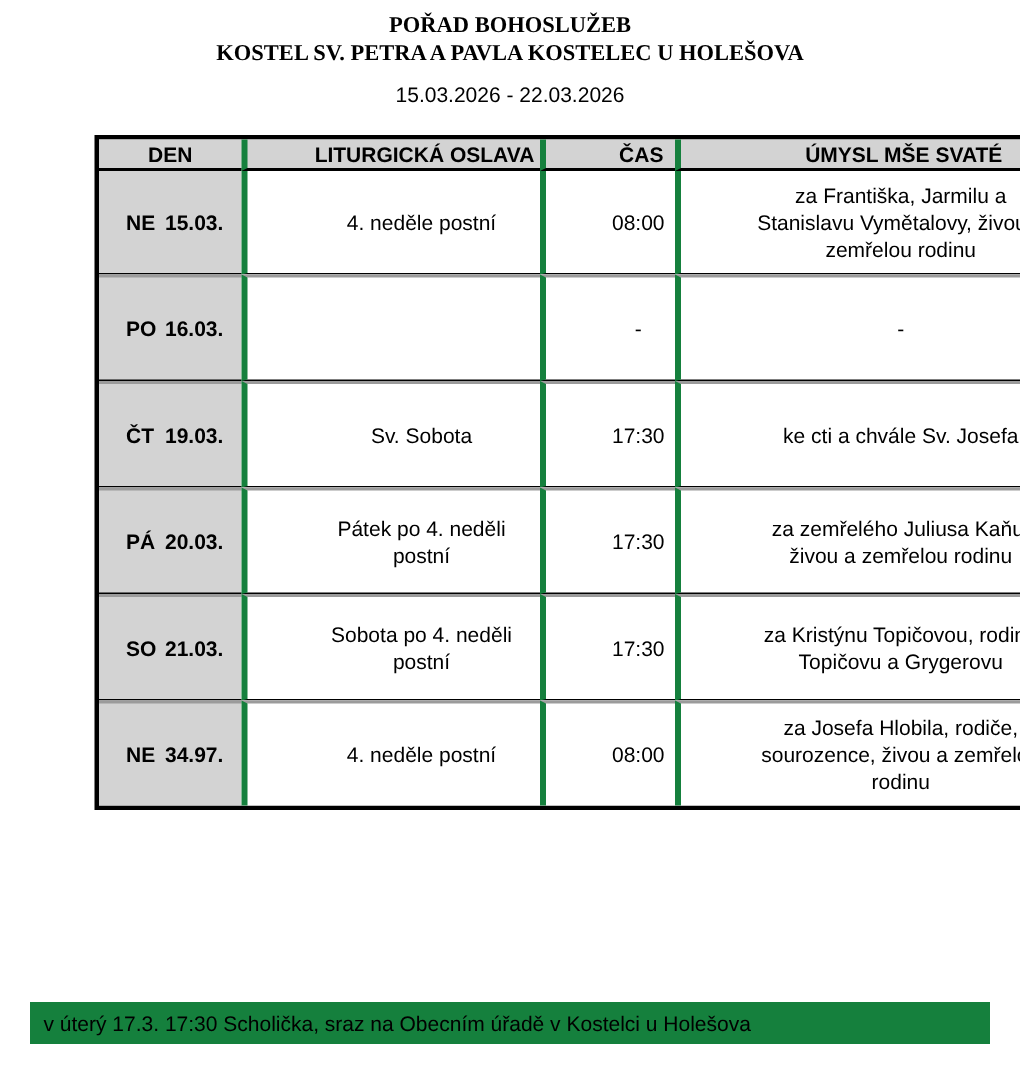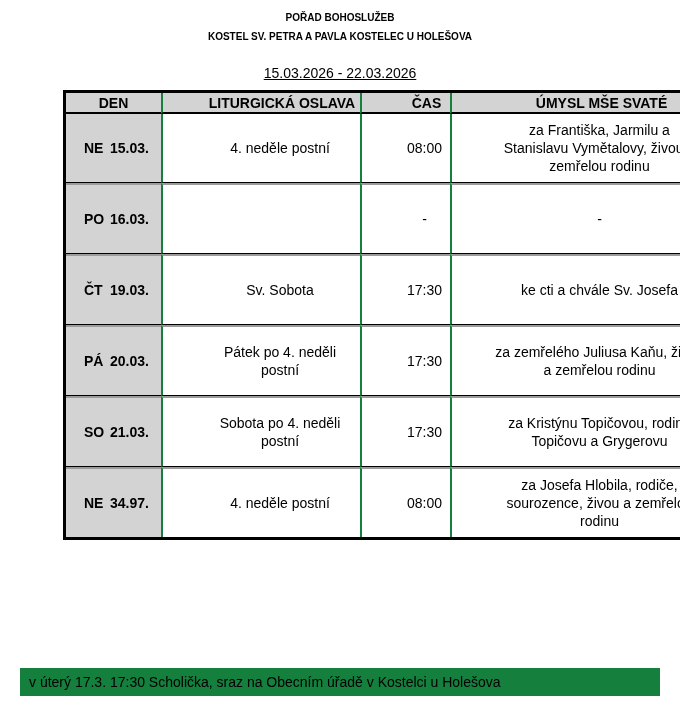--- a/index.html
+++ b/index.html
@@ -15,28 +15,28 @@
     height: 727px;
     background: #ffffff;
     overflow: hidden;
   }
   .title-block {
     padding-top: 8px;
     text-align: center;
     line-height: 19px;
   }
   .title-line {
-    font-size: 10px;
+    font-size: 15px;
     font-weight: bold;
+    font-family: Liberation Serif, serif;
   }
   .date-range {
     font-size: 14px;
     font-weight: normal;
-    margin-top: 18px;
-    text-decoration: underline;
+    margin-top: 8px;
   }
   table.schedule {
     position: absolute;
     left: 18px;
     top: 90px;
     width: 644px;
     table-layout: fixed;
     border-collapse: separate;
     border-spacing: 0;
     border: 3px solid #000000;
@@ -54,21 +54,21 @@
   }
   th {
     background: #d3d3d3;
     font-weight: bold;
     text-align: center;
     height: 17px;
     padding: 1px 2px;
     border-bottom: 2px solid #000000;
   }
   th + th, td + td {
-    border-left: 2px solid #15803d;
+    border-left: 4px solid #15803d;
     padding-left: 43px;
   }
   td {
     height: 64px;
     text-align: center;
     padding: 2px 6px;
     line-height: 18px;
     background: #ffffff;
   }
   tbody td {

